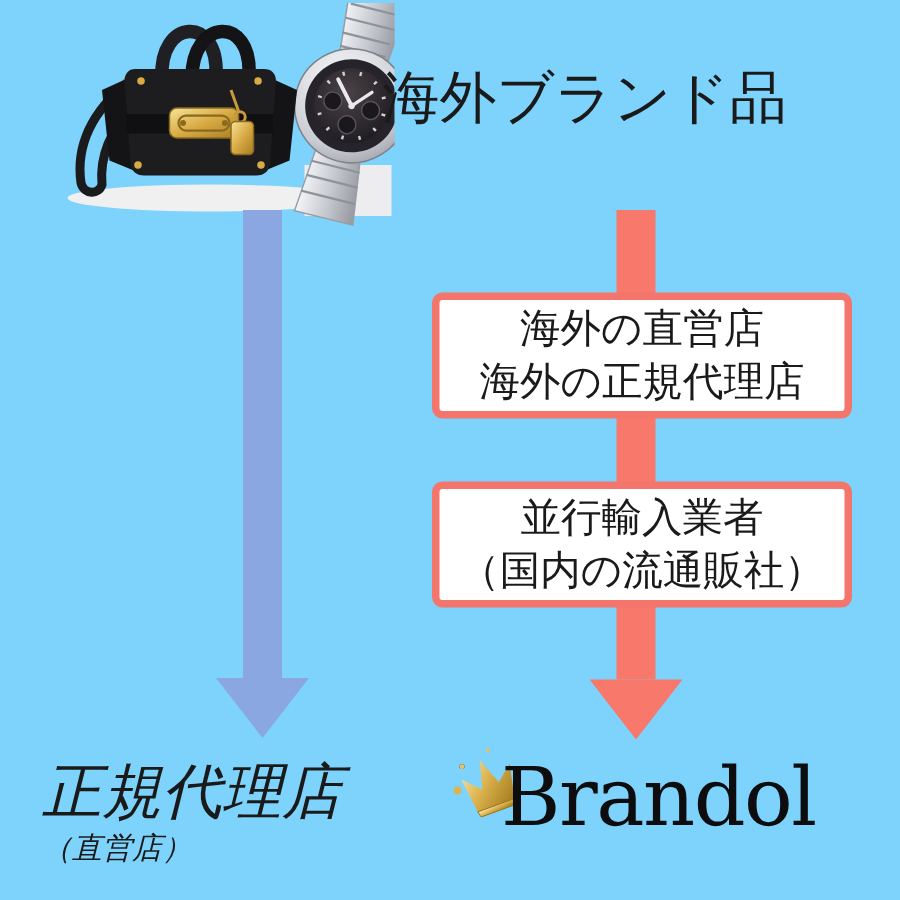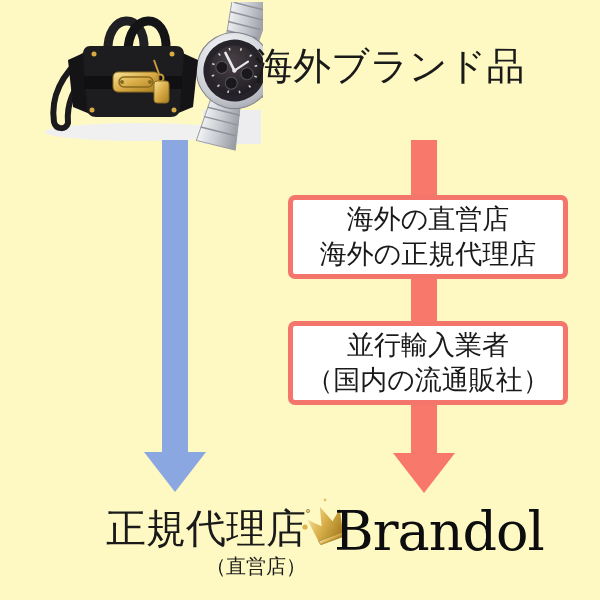--- a/index.html
+++ b/index.html
@@ -1,17 +1,17 @@
 <!DOCTYPE html>
 <html><head>
 <meta charset="utf-8">
 <style>
   html,body{margin:0;padding:0;background:#ffffff;}
   #stage{
-    position:relative;width:600px;height:600px;background:#fef9c3;overflow:hidden;
+    position:relative;width:600px;height:600px;background:#7dd3fc;overflow:hidden;
     font-family:"Liberation Sans","DejaVu Sans",sans-serif;color:#1a1a1a;
   }
   .abs{position:absolute;}
   
   .page-title{
     left:255px;top:45px;font-size:38px;line-height:42px;font-weight:400;
     color:#1a1a1a;letter-spacing:0px;white-space:nowrap;
   }
   
   .shaft{width:26px;}
@@ -24,21 +24,21 @@
   .route-box{
     left:288px;width:280px;height:84px;background:#ffffff;
     border:5px solid #f4756b;border-radius:7px;z-index:2;
     display:flex;flex-direction:column;justify-content:center;align-items:center;
     box-sizing:border-box;
   }
   .route-box .line{font-size:27px;line-height:35px;color:#1a1a1a;white-space:nowrap;}
   #box1{top:195px;}
   #box2{top:321px;}
   
-  .dest-wrap{left:6px;top:506px;width:300px;text-align:right;}
+  .dest-wrap{left:28px;top:506px;width:300px;text-align:left;font-style:italic;}
   .dest-main{font-size:40px;line-height:44px;color:#1a1a1a;white-space:nowrap;}
   .dest-sub{font-size:20px;line-height:32px;color:#1a1a1a;white-space:nowrap;}
   
   .brand-word{
     left:334px;top:502px;font-family:"DejaVu Serif","Liberation Serif",serif;
     font-size:54px;line-height:60px;color:#0d0d0f;white-space:nowrap;
     letter-spacing:-1px;
   }
   .crown{left:298px;top:494px;}
   

